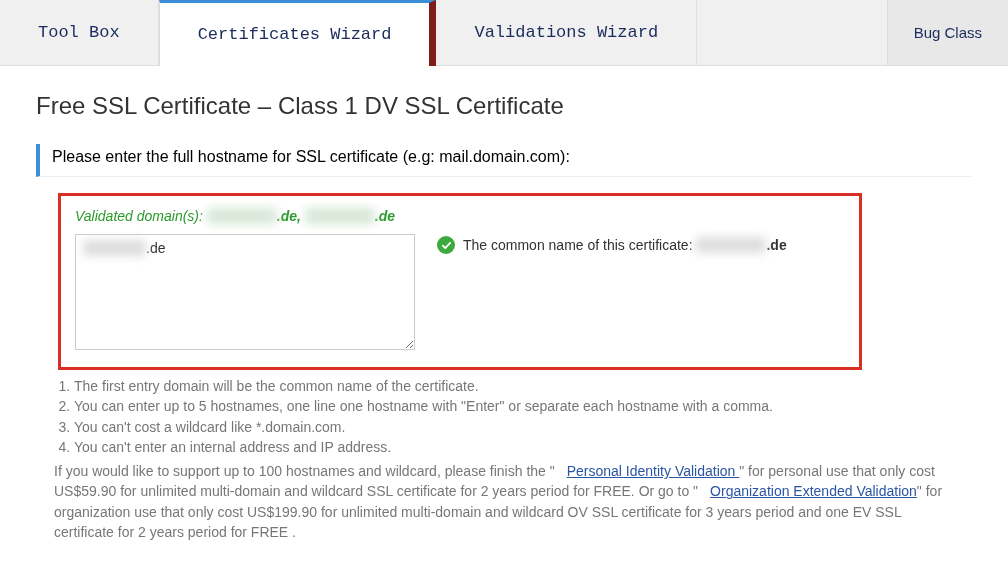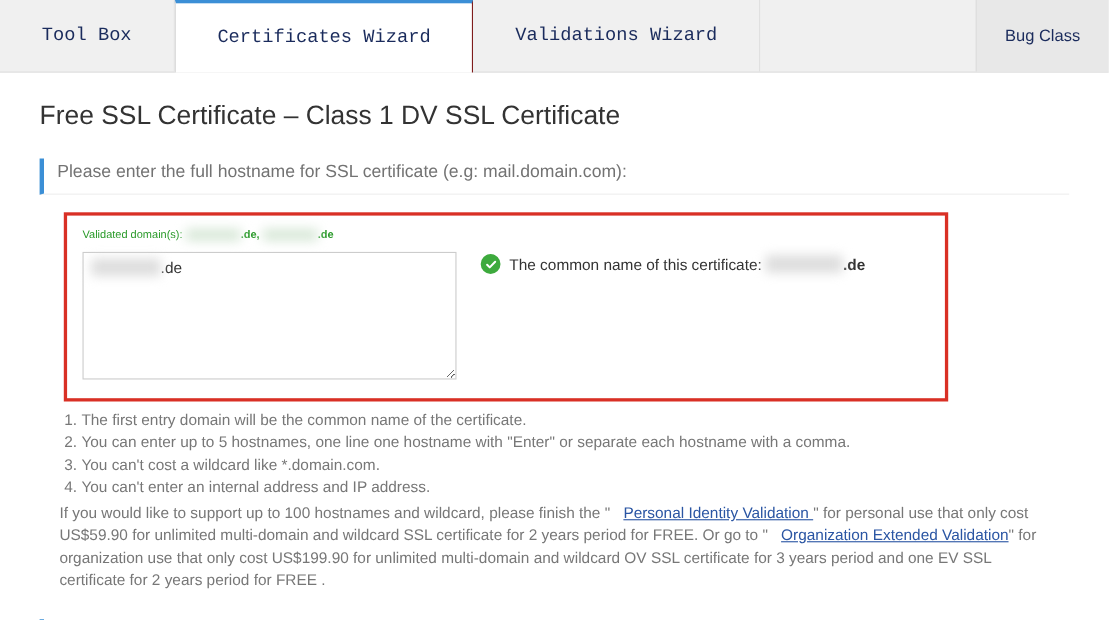--- a/index.html
+++ b/index.html
@@ -26,21 +26,21 @@
       color: #1a2b5c;
       font-weight: 400;
       cursor: pointer;
       border-right: 1px solid #e0e0e0;
       font-family: Liberation Mono, monospace;
     }
     .tab.active {
       background: #fff;
       border-top: 3px solid #3b8fd6;
       border-left: 1px solid #ddd;
-      border-right: 1px solid #7f1d1d;
+      border-right: 7px solid #7f1d1d;
       color: #1a2b5c;
       margin-bottom: -1px;
     }
     .spacer { flex: 1; }
     .bug-report {
       background: #e8e8e8;
       border-left: 1px solid #ddd;
       padding: 0 26px;
       display: flex;
       align-items: center;
@@ -54,36 +54,37 @@
     h1.page-title {
       font-size: 24px;
       font-weight: 400;
       color: #333;
       margin-bottom: 24px;
     }
     .section-head {
       border-left: 4px solid #3b8fd6;
       padding: 4px 0 4px 12px;
       font-size: 16px;
-      color: #737373;
+      color: #000000;
       margin-bottom: 16px;
       border-bottom: 1px solid #eee;
       padding-bottom: 10px;
     }
     .red-box {
       border: 3px solid #d93025;
       padding: 12px 14px 14px 14px;
       margin-left: 22px;
       margin-right: 110px;
       margin-bottom: 6px;
     }
     .validated-line {
       color: #2a9a2a;
-      font-size: 10px;
+      font-size: 14px;
       margin-bottom: 10px;
+      font-style: italic;
     }
     .validated-line .bold { font-weight: 700; }
     .validated-line .blur {
       filter: blur(5px);
       background: #d8e8d8;
       color: transparent;
       display: inline-block;
       border-radius: 2px;
     }
     .input-row {

